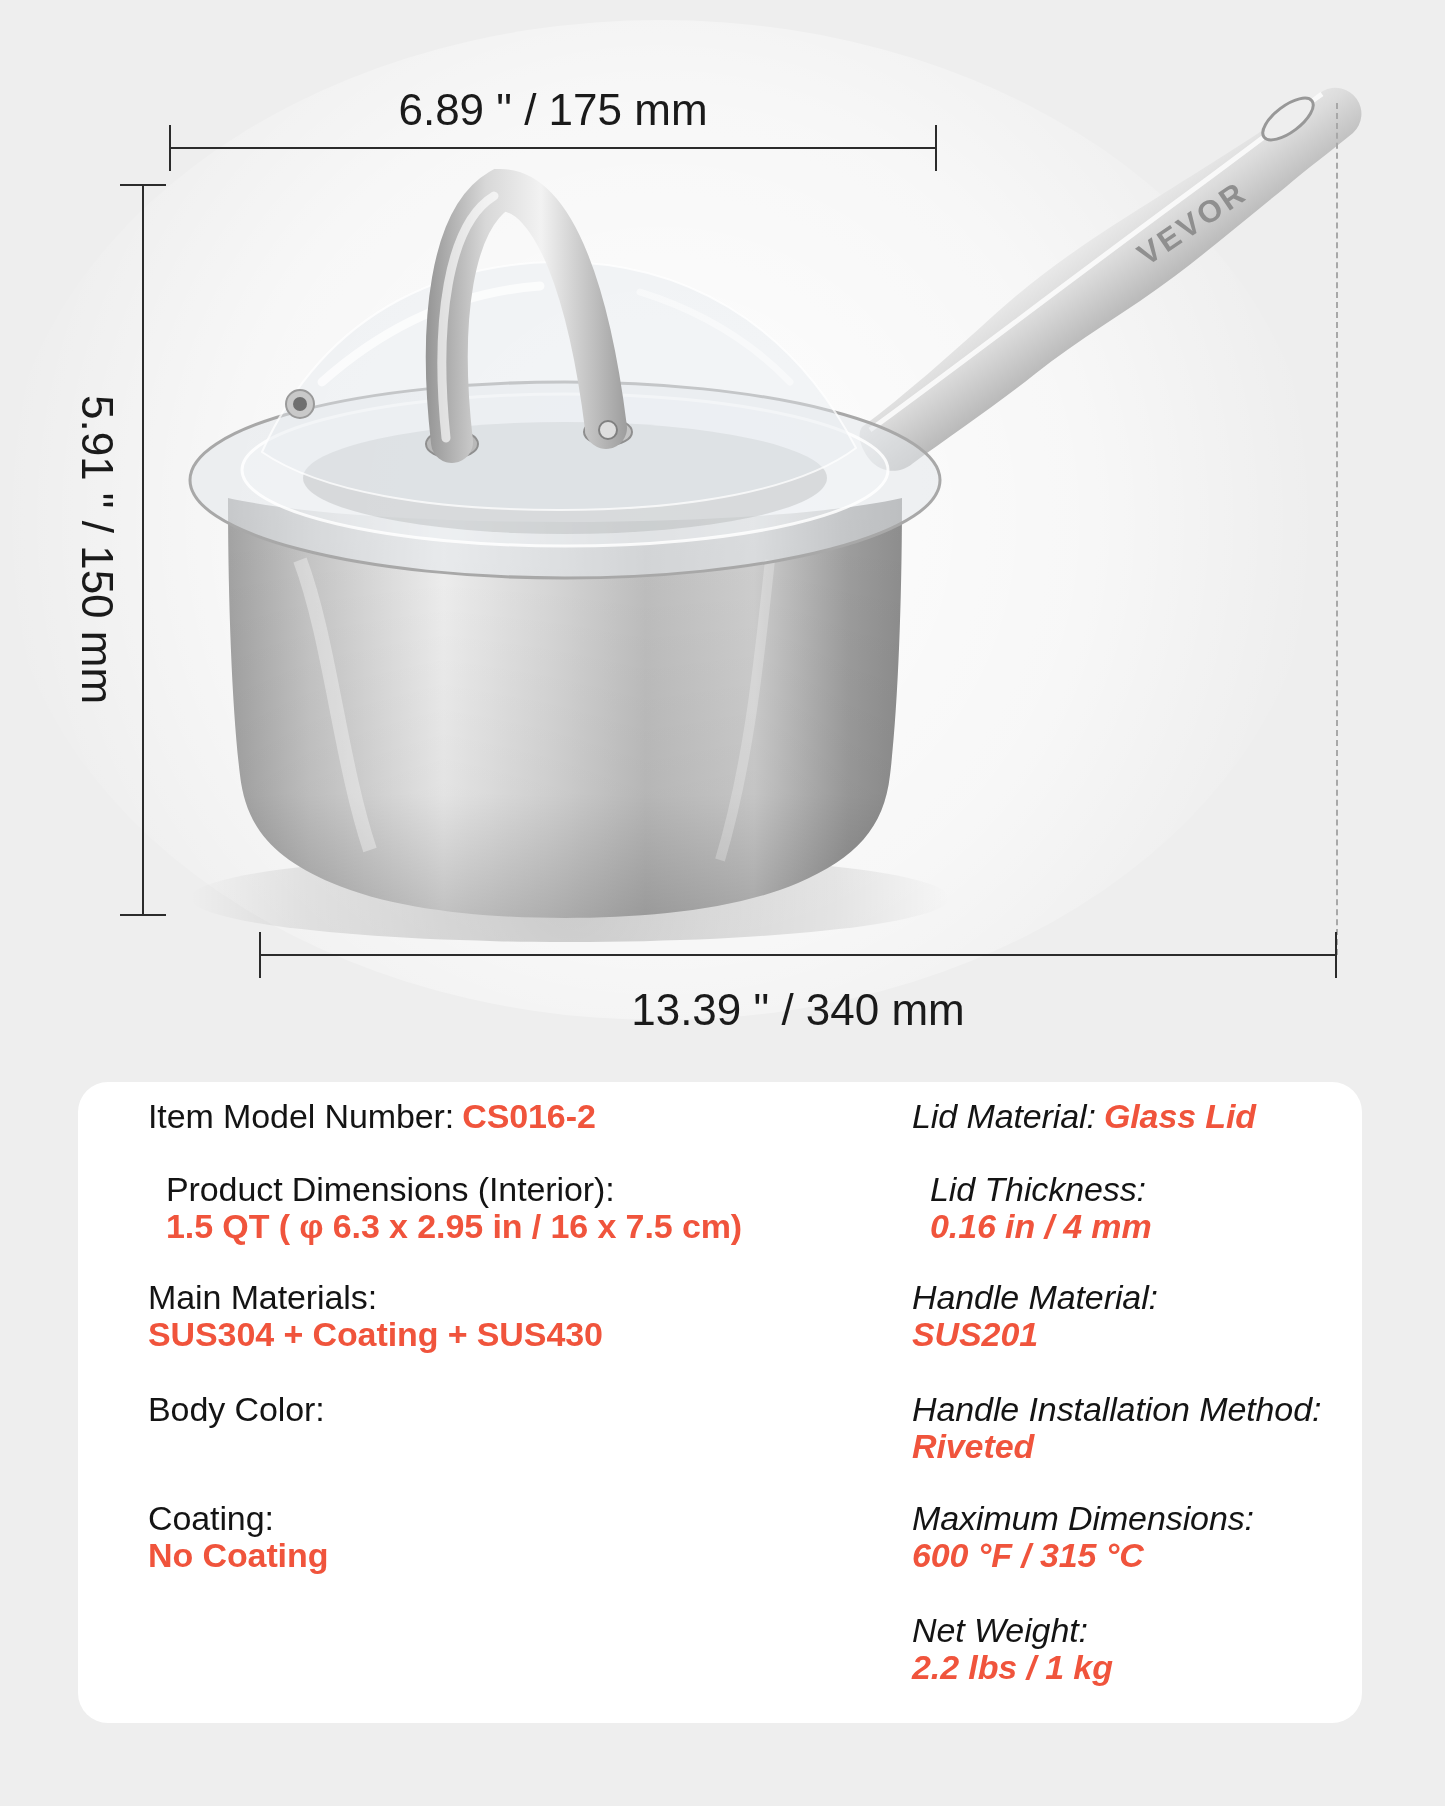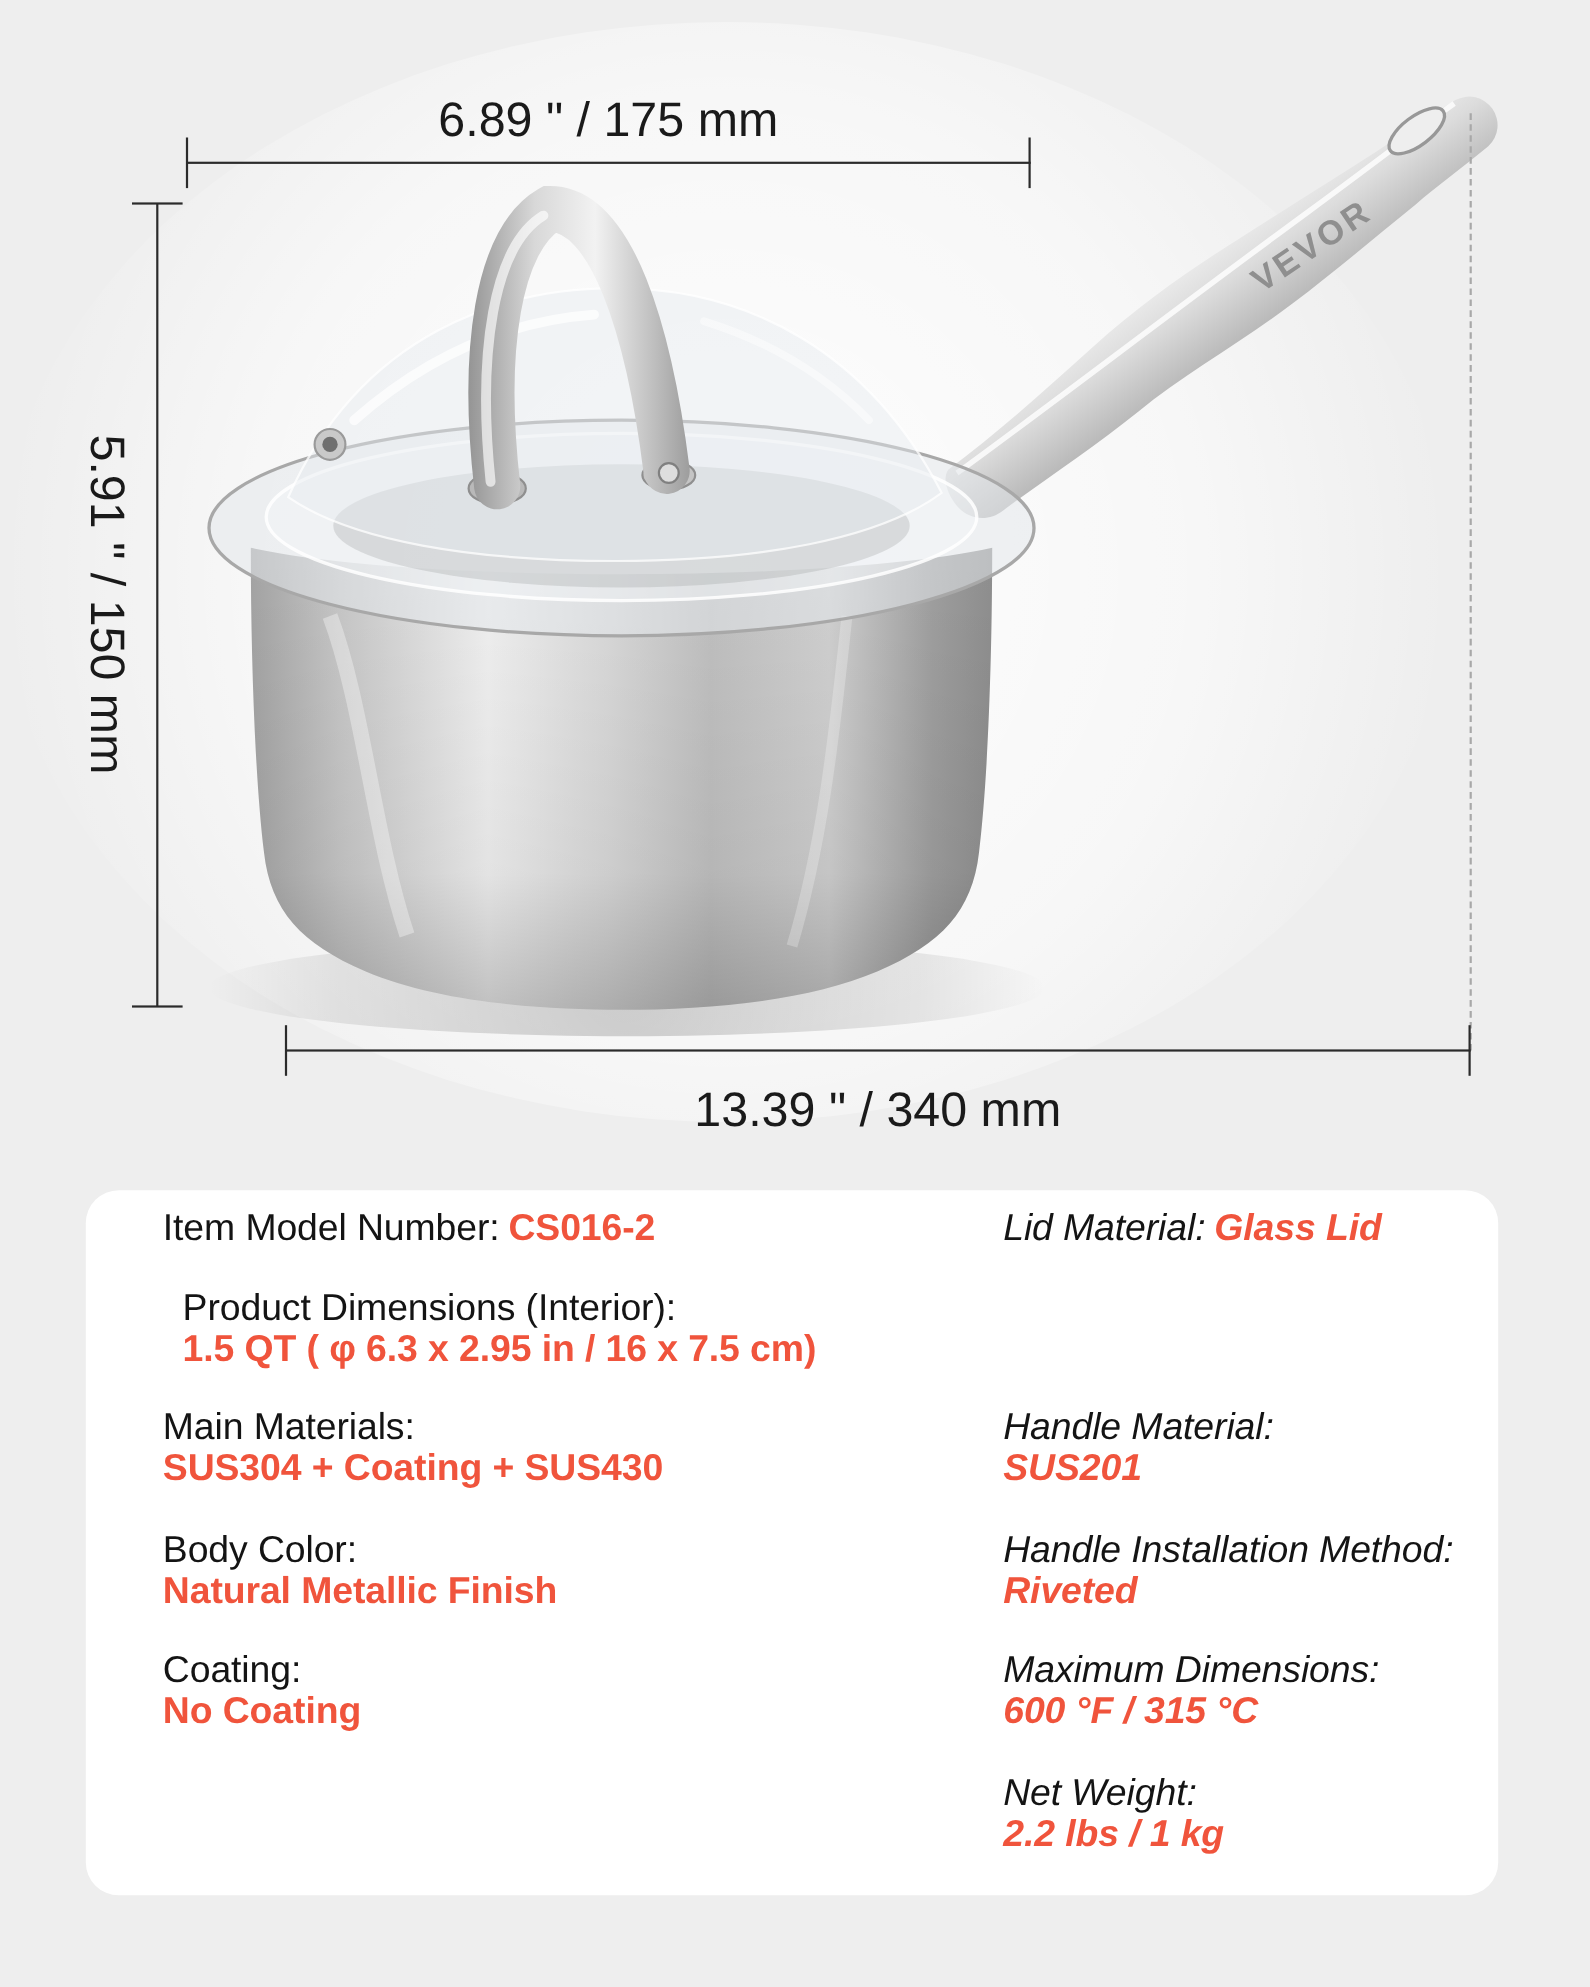--- a/index.html
+++ b/index.html
@@ -211,32 +211,35 @@
   <div class="spec-group col-left row-2">
     <div class="label">Product Dimensions (Interior):</div>
     <div class="value">1.5 QT ( φ 6.3 x 2.95 in / 16 x 7.5 cm)</div>
   </div>
   <div class="spec-group col-left row-3">
     <div class="label">Main Materials:</div>
     <div class="value">SUS304 + Coating + SUS430</div>
   </div>
   <div class="spec-group col-left row-4">
     <div class="label">Body Color:</div>
-    <div class="value">Natural Metallic Finish</div>
   </div>
   <div class="spec-group col-left row-5">
     <div class="label">Coating:</div>
     <div class="value">No Coating</div>
   </div>
   <div class="spec-group col-left row-6">
   </div>
 
   <div class="spec-group inline col-right row-1">
     <span class="label">Lid Material:</span><span class="value">Glass Lid</span>
   </div>
+  <div class="spec-group col-right row-2">
+    <div class="label">Lid Thickness:</div>
+    <div class="value">0.16 in / 4 mm</div>
+  </div>
   <div class="spec-group col-right row-3">
     <div class="label">Handle Material:</div>
     <div class="value">SUS201</div>
   </div>
   <div class="spec-group col-right row-4">
     <div class="label">Handle Installation Method:</div>
     <div class="value">Riveted</div>
   </div>
   <div class="spec-group col-right row-5">
     <div class="label">Maximum Dimensions:</div>

